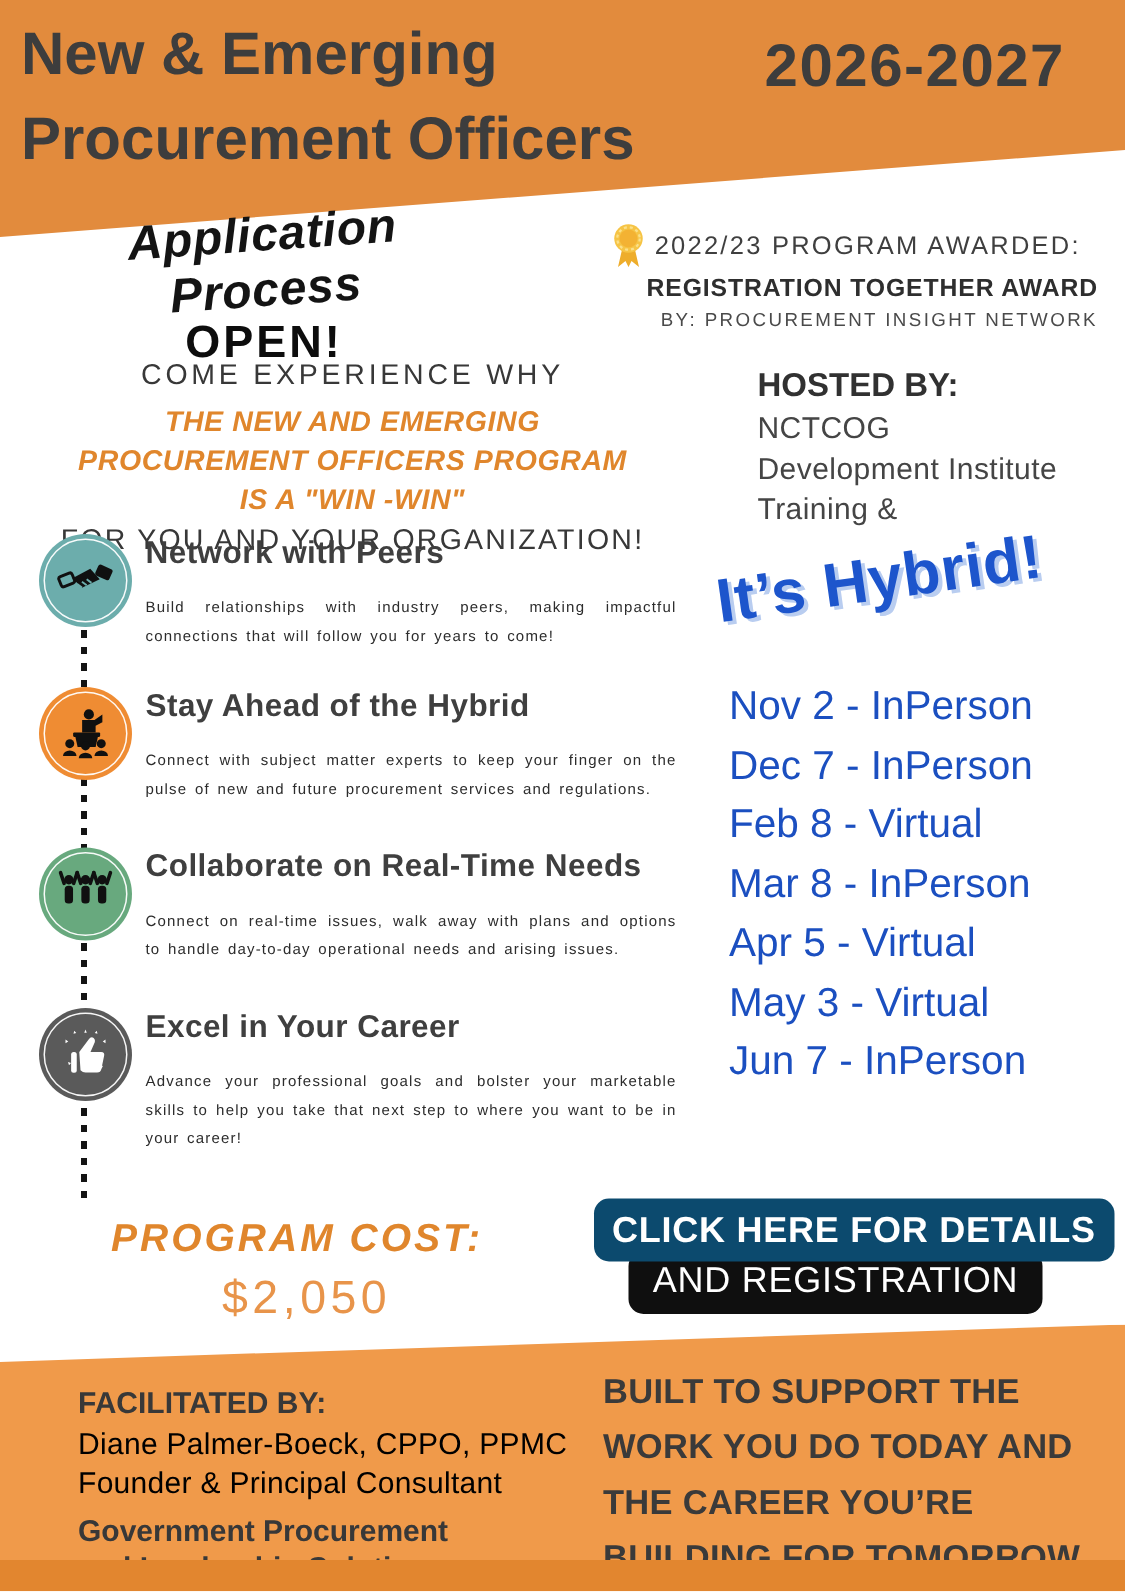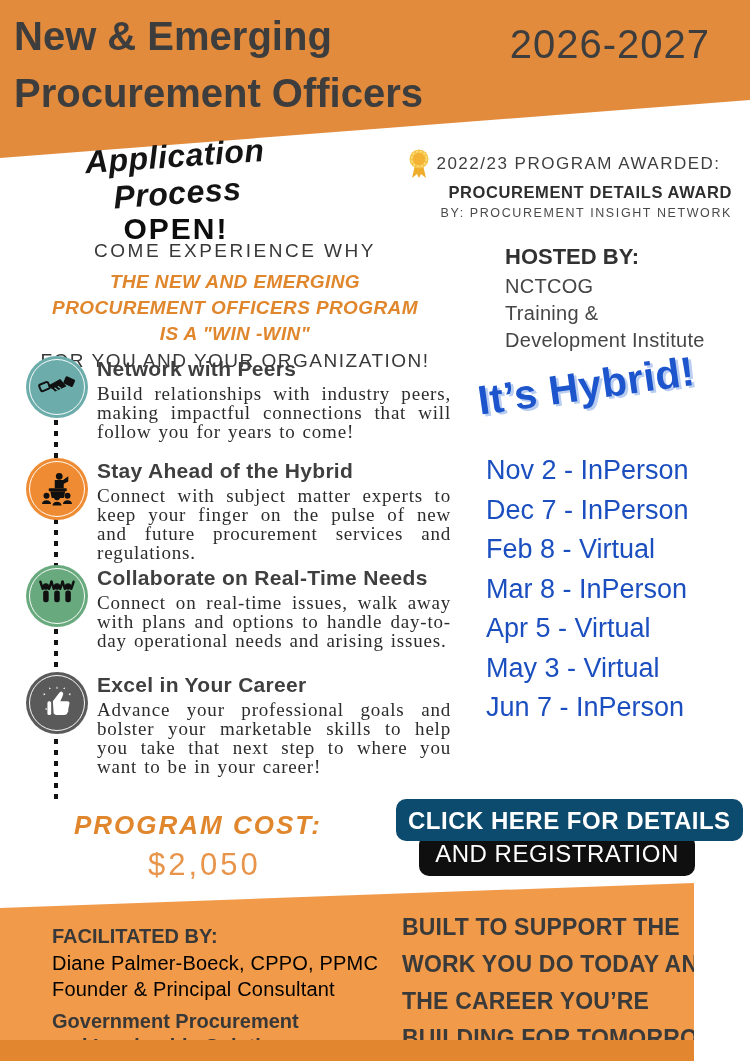--- a/index.html
+++ b/index.html
@@ -3,21 +3,21 @@
 <meta charset="utf-8">
 <style>
   html,body{margin:0;padding:0;background:#ffffff;}
   .flyer{position:relative;width:750px;height:1061px;background:#ffffff;overflow:hidden;
          font-family:"Liberation Sans",sans-serif;color:#3d3d3d;}
 
   
   .header{position:absolute;top:0;left:0;width:750px;height:160px;background:#e28b3d;
           clip-path:polygon(0 0,100% 0,100% 62.5%,0 98.75%);}
   .title{position:absolute;top:8px;left:14px;font-size:40px;font-weight:bold;color:#3d3d3d;line-height:57px;}
-  .years{position:absolute;top:22px;right:40px;font-size:40px;font-weight:normal;color:#3d3d3d;letter-spacing:1px;}
+  .years{position:absolute;top:22px;right:40px;font-size:40px;font-weight:bold;color:#3d3d3d;letter-spacing:1px;}
 
   
   .application{position:absolute;top:138px;left:28px;width:296px;text-align:center;}
   .app-script{font-size:32px;font-style:italic;font-weight:bold;color:#141414;transform:rotate(-4deg);letter-spacing:0.5px;}
   .app-open{font-size:30px;font-weight:800;color:#0d0d0d;letter-spacing:2px;margin-top:0px;}
 
   
   .award{position:absolute;top:148px;left:396px;width:336px;text-align:right;}
   .award-line1{display:flex;align-items:center;justify-content:center;gap:5px;font-size:17px;
                letter-spacing:1.5px;color:#3f3f3f;font-weight:500;}
@@ -41,22 +41,22 @@
 
   
   .features{position:absolute;top:356px;left:26px;width:436px;}
   .feature{position:absolute;left:0;display:flex;z-index:1;}
   .f0{top:0px;} .f1{top:102px;} .f2{top:209px;} .f3{top:316px;}
   .feature-icon{width:62px;height:62px;border-radius:50%;position:relative;flex-shrink:0;
                 display:flex;align-items:center;justify-content:center;}
   .feature-icon::after{content:"";position:absolute;inset:3px;border:1.5px solid rgba(255,255,255,.95);border-radius:50%;}
   .feature-text{margin-left:9px;padding-top:1px;width:354px;}
   .feature-title{font-size:21px;font-weight:800;color:#3f3f3f;letter-spacing:0.3px;}
-  .feature-body{font-size:19px;color:#2c2c2c;text-align:justify;letter-spacing:0.8px;word-spacing:1.5px;
-                line-height:19px;margin-top:3px;font-weight:500;font-family:Liberation Serif, serif;}
+  .feature-body{font-size:10px;color:#2c2c2c;text-align:justify;letter-spacing:0.8px;word-spacing:1.5px;
+                line-height:19px;margin-top:15px;font-weight:500;}
 
   
   .hybrid-head{position:absolute;top:378px;left:478px;font-size:41px;font-weight:800;color:#1d55cc;
                transform:rotate(-8deg);transform-origin:left center;letter-spacing:0.5px;
                text-shadow:2.5px 2.5px 0 #b9cdf0;white-space:nowrap;}
   .dates{position:absolute;top:451px;left:486px;font-size:27px;color:#1b4fc0;line-height:39.5px;font-weight:500;}
   .date-line{white-space:nowrap;}
 
   
   .cost-label{position:absolute;top:810px;left:74px;font-size:26px;font-weight:800;font-style:italic;
@@ -64,21 +64,21 @@
   .cost-amount{position:absolute;top:847px;left:148px;font-size:31px;color:#e8944a;letter-spacing:3px;font-weight:400;}
 
   
   .cta{position:absolute;top:799px;left:396px;width:322px;text-align:center;z-index:2;cursor:pointer;}
   .cta-line1{display:inline-block;background:#0c4a6e;color:#fff;font-weight:800;font-size:24px;
              padding:8px 12px 6px;border-radius:10px;letter-spacing:0.5px;white-space:nowrap;}
   .cta-line2{display:block;margin:-7px auto 0;width:fit-content;background:#0f0f0f;color:#fff;font-weight:400;
              font-size:24px;padding:6px 16px 8px;border-radius:10px;letter-spacing:0.5px;white-space:nowrap;}
 
   
-  .footer{position:absolute;bottom:0;left:0;width:694px;height:178px;background:#f09a4a;
+  .footer{position:absolute;bottom:0;left:0;width:750px;height:178px;background:#f09a4a;
           clip-path:polygon(0 14%,100% 0,100% 100%,0 100%);}
   .footer-strip{position:absolute;bottom:0;left:0;width:100%;height:21px;background:#e2862f;}
   .fac{position:absolute;left:52px;top:42px;}
   .fac-label{font-size:20px;font-weight:800;color:#383838;margin-bottom:2px;}
   .fac-line{font-size:20px;font-weight:400;color:#000000;line-height:26px;letter-spacing:0.2px;}
   .fac-company{font-size:20px;font-weight:800;color:#383838;line-height:25px;margin-top:7px;}
   .tagline{position:absolute;left:402px;top:26px;width:336px;font-size:23px;font-weight:800;color:#3a3a3a;
            line-height:37px;white-space:pre-line;letter-spacing:0.2px;}
 </style>
 </head>
@@ -103,37 +103,37 @@
       <span style="display:inline-flex;">
         <svg width="24" height="32" viewBox="0 0 24 32">
           <path d="M8 17 L5 30 L10 26 L12 30 L14 26 L19 30 L16 17 Z" fill="#eead2b"></path>
           <circle cx="12" cy="11" r="9.5" fill="#f6c445"></circle>
           <circle cx="12" cy="11" r="6" fill="#f3b233"></circle>
           <circle cx="12" cy="11" r="7.5" fill="none" stroke="#fbe08a" stroke-width="1.5" stroke-dasharray="2 2"></circle>
         </svg>
       </span>
       <span>2022/23 PROGRAM AWARDED:</span>
     </div>
-    <div class="award-line2">PROCUREMENT DETAILS AWARD</div>
+    <div class="award-line2">REGISTRATION TOGETHER AWARD</div>
     <div class="award-line3">BY: PROCUREMENT INSIGHT NETWORK</div>
   </div>
 
   <div class="intro">
     <div class="intro-line1">COME EXPERIENCE WHY</div>
     <div class="intro-orange">THE NEW AND EMERGING</div>
     <div class="intro-orange">PROCUREMENT OFFICERS PROGRAM</div>
     <div class="intro-orange">IS A "WIN -WIN"</div>
     <div class="intro-line5">FOR YOU AND YOUR ORGANIZATION!</div>
   </div>
 
   <div class="hosted">
     <div class="hosted-label">HOSTED BY:</div>
     <div class="hosted-line">NCTCOG</div>
+    <div class="hosted-line">Development Institute</div>
     <div class="hosted-line">Training &amp;</div>
-    <div class="hosted-line">Development Institute</div>
   </div>
 
   <div class="dotline"></div>
 
   <div class="features">
 
     <div class="feature f0">
       <div class="feature-icon" style="background:#6cadac;">
         <svg width="38" height="38" viewBox="0 0 48 48">
           <g fill="#101010">

